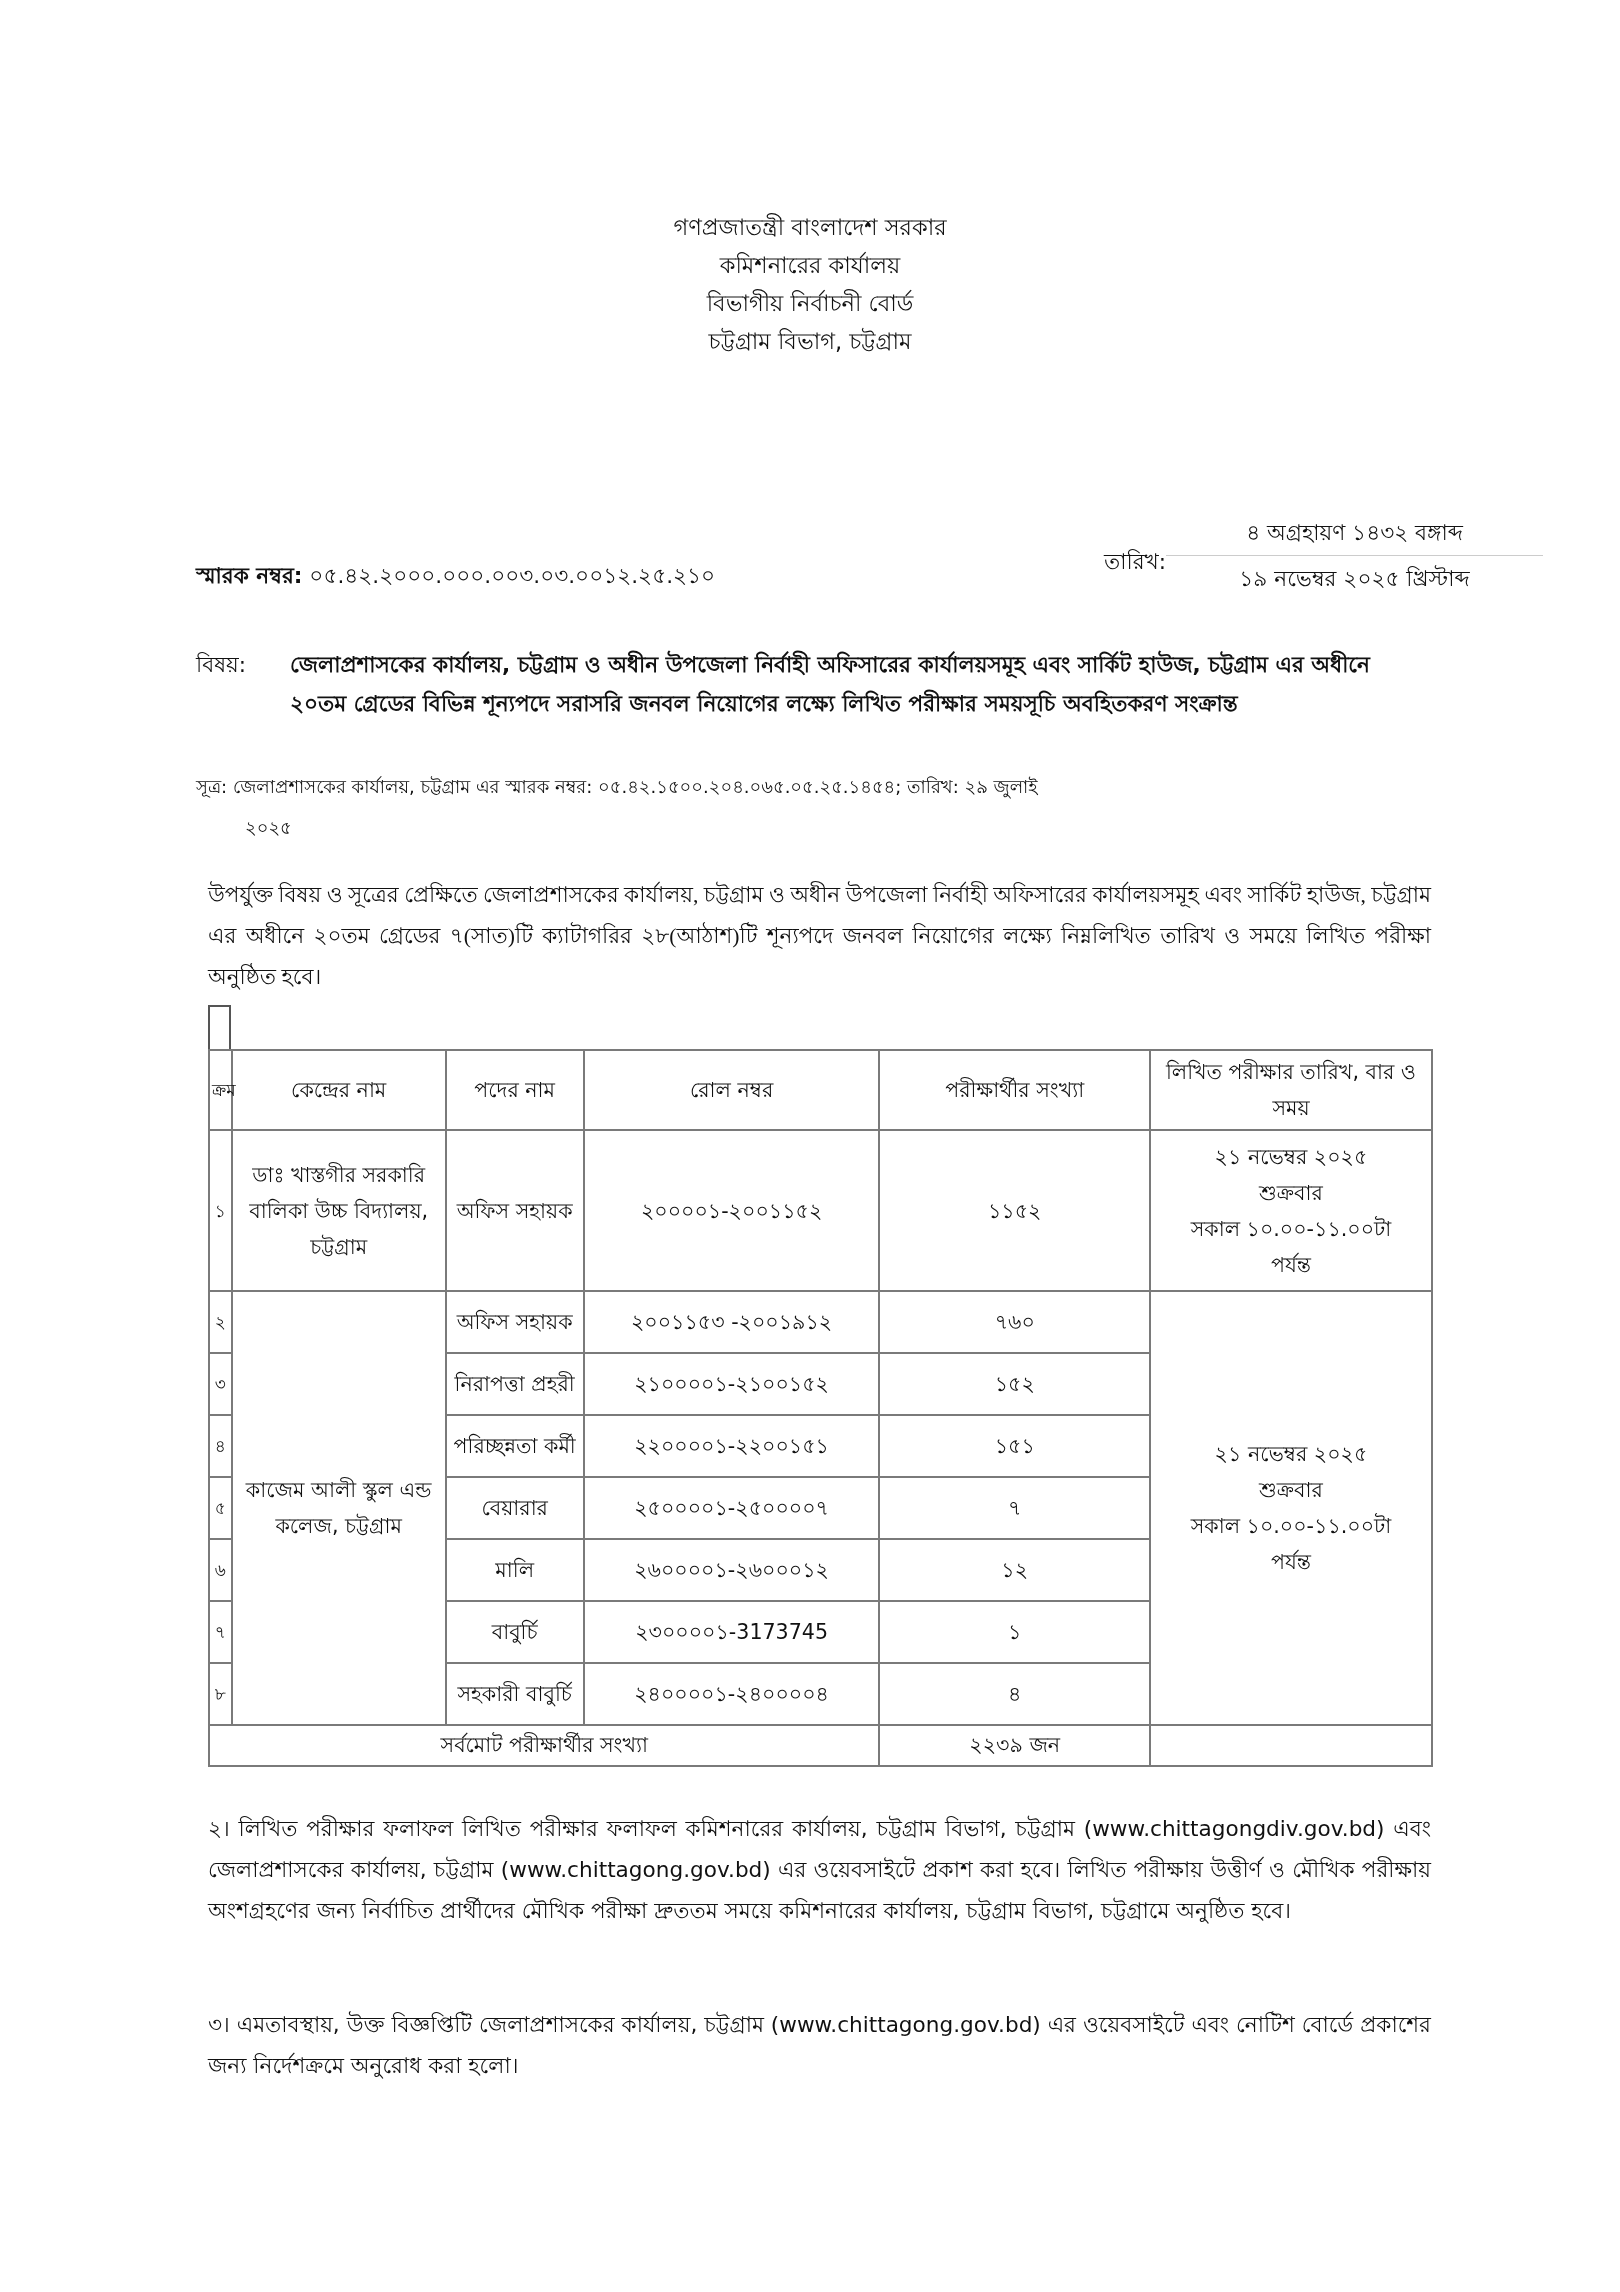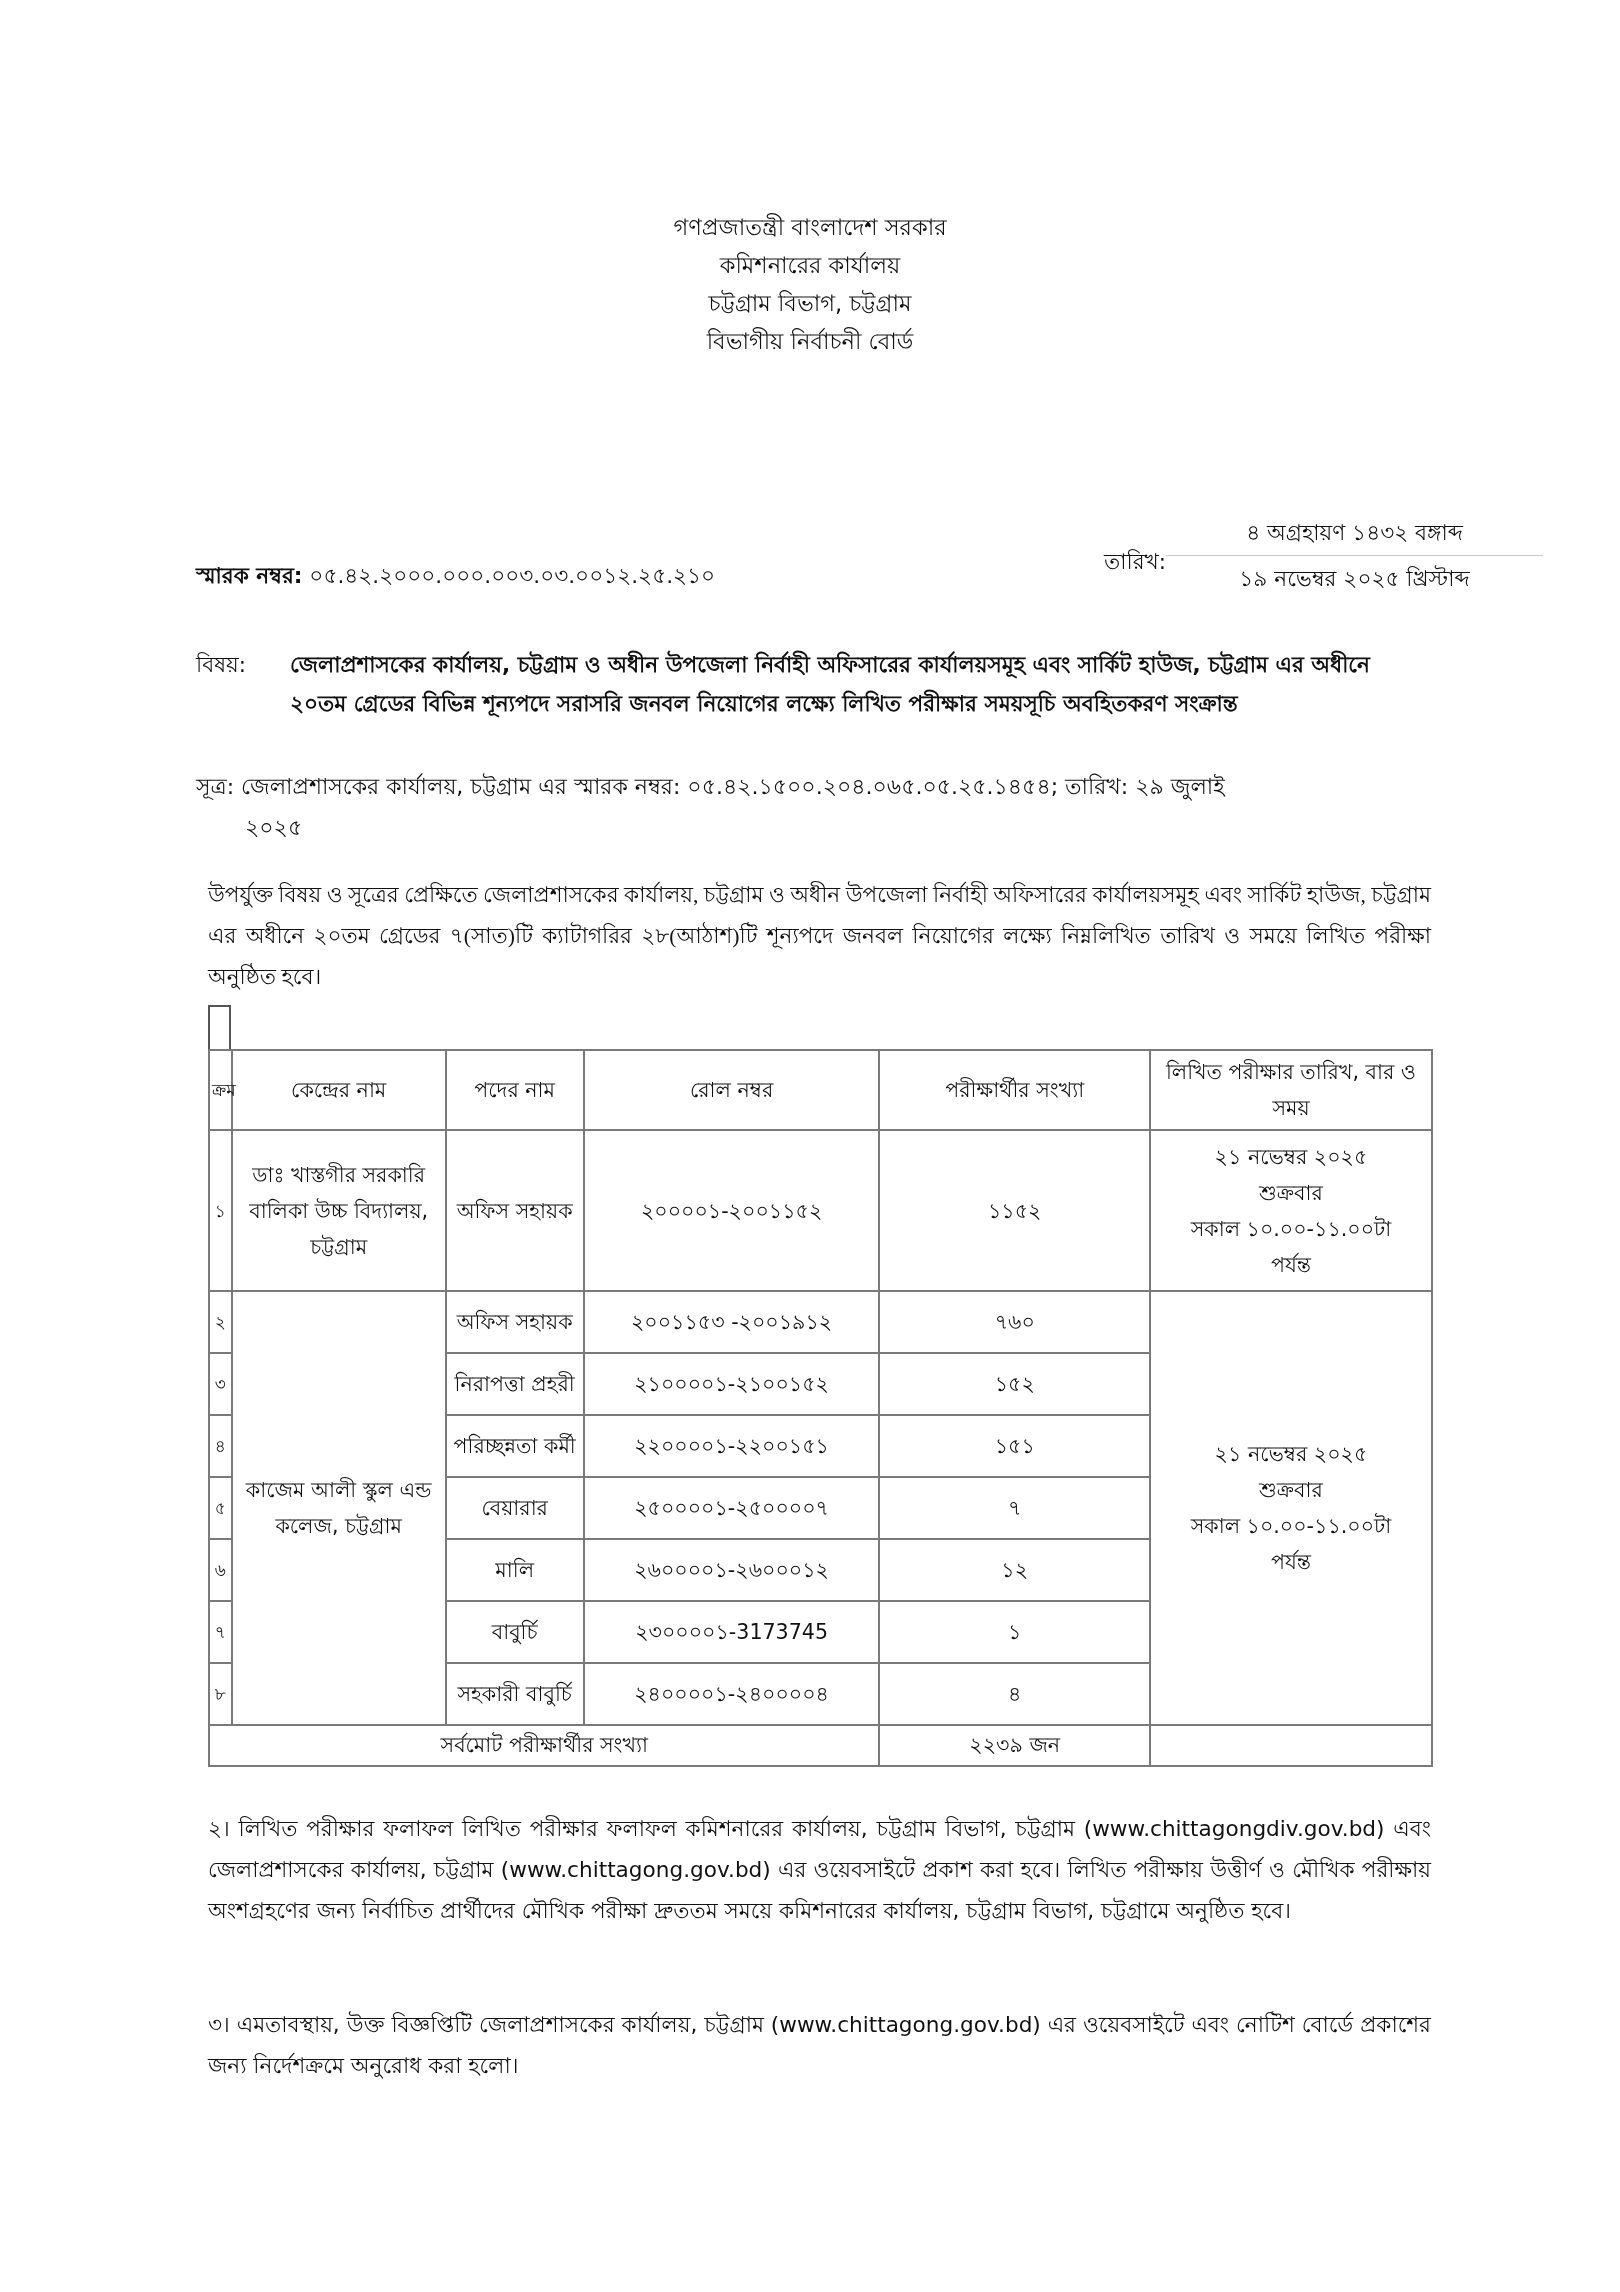--- a/index.html
+++ b/index.html
@@ -19,21 +19,21 @@
   .date-block .lbl { position: absolute; left: 0; top: 33px; white-space: nowrap; margin-left: 21px; }
   .date-block .frac { position: absolute; left: 83px; top: 0; width: 377px; text-align: center; }
   .date-block .frac .top { line-height: 41px; white-space: nowrap; }
   .date-block .frac .rule { height: 1px; background: #ccc; margin: 2px 0; }
   .date-block .frac .bot { line-height: 41px; white-space: nowrap; }
 
   .subject { position: absolute; top: 645px; left: 196px; width: 1235px; font-size: 21.6px; line-height: 39px; font-weight: bold; }
   .subject .lbl { position: absolute; left: 0; top: 0; font-weight: normal; }
   .subject .txt { padding-left: 94px; text-indent: 0; }
 
-  .ref { position: absolute; top: 766px; left: 196px; width: 1235px; font-size: 22px; line-height: 41px; }
+  .ref { position: absolute; top: 766px; left: 196px; width: 1235px; font-size: 18px; line-height: 41px; }
   .ref .cont { padding-left: 49px; }
 
   .para { position: absolute; left: 208px; width: 1223px; font-size: 21.6px; line-height: 41px; text-align: justify; }
   .p1 { top: 875px; font-family: Liberation Serif, serif; }
   .p2 { top: 1808px; }
   .p3 { top: 2004px; }
 
   .table-wrap { position: absolute; left: 208px; top: 1005px; width: 1225px; }
   .stub { width: 22.5px; height: 44px; border: 2px solid #555; border-bottom: none; box-sizing: border-box; }
   table { border-collapse: collapse; width: 1225px; font-size: 20.6px; table-layout: fixed; }
@@ -52,22 +52,22 @@
   .rt td { height: 35px; line-height: 31px; }
 </style>
 </head>
 <body>
 
 <div class="page">
 
   <div class="header">
     <div>গণপ্রজাতন্ত্রী বাংলাদেশ সরকার</div>
     <div>কমিশনারের কার্যালয়</div>
+    <div>বিভাগীয় নির্বাচনী বোর্ড</div>
     <div>চট্টগ্রাম বিভাগ, চট্টগ্রাম</div>
-    <div>বিভাগীয় নির্বাচনী বোর্ড</div>
   </div>
 
   <div class="memo-row">
     <span class="label">স্মারক নম্বর:</span>
     <span>০৫.৪২.২০০০.০০০.০০৩.০৩.০০১২.২৫.২১০</span>
   </div>
 
   <div class="date-block">
     <span class="lbl">তারিখ:</span>
     <div class="frac">

